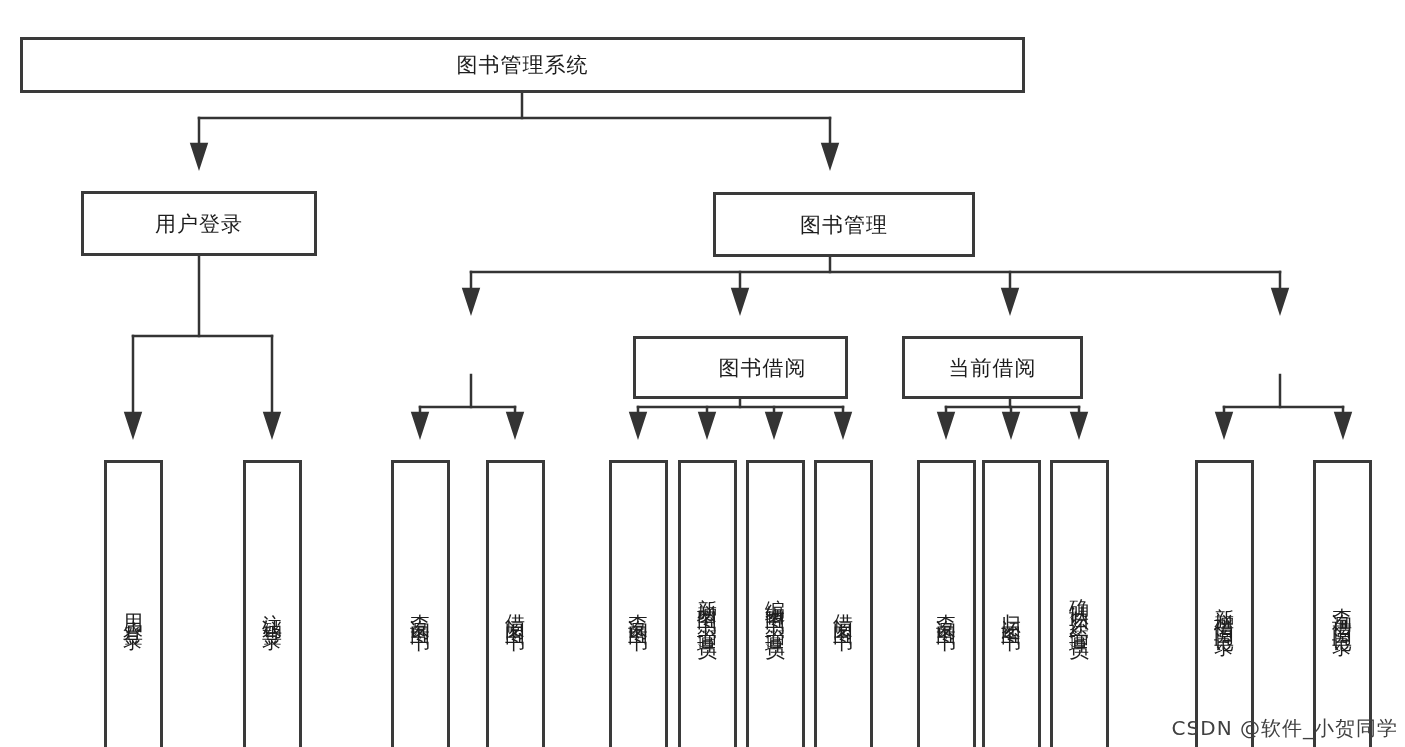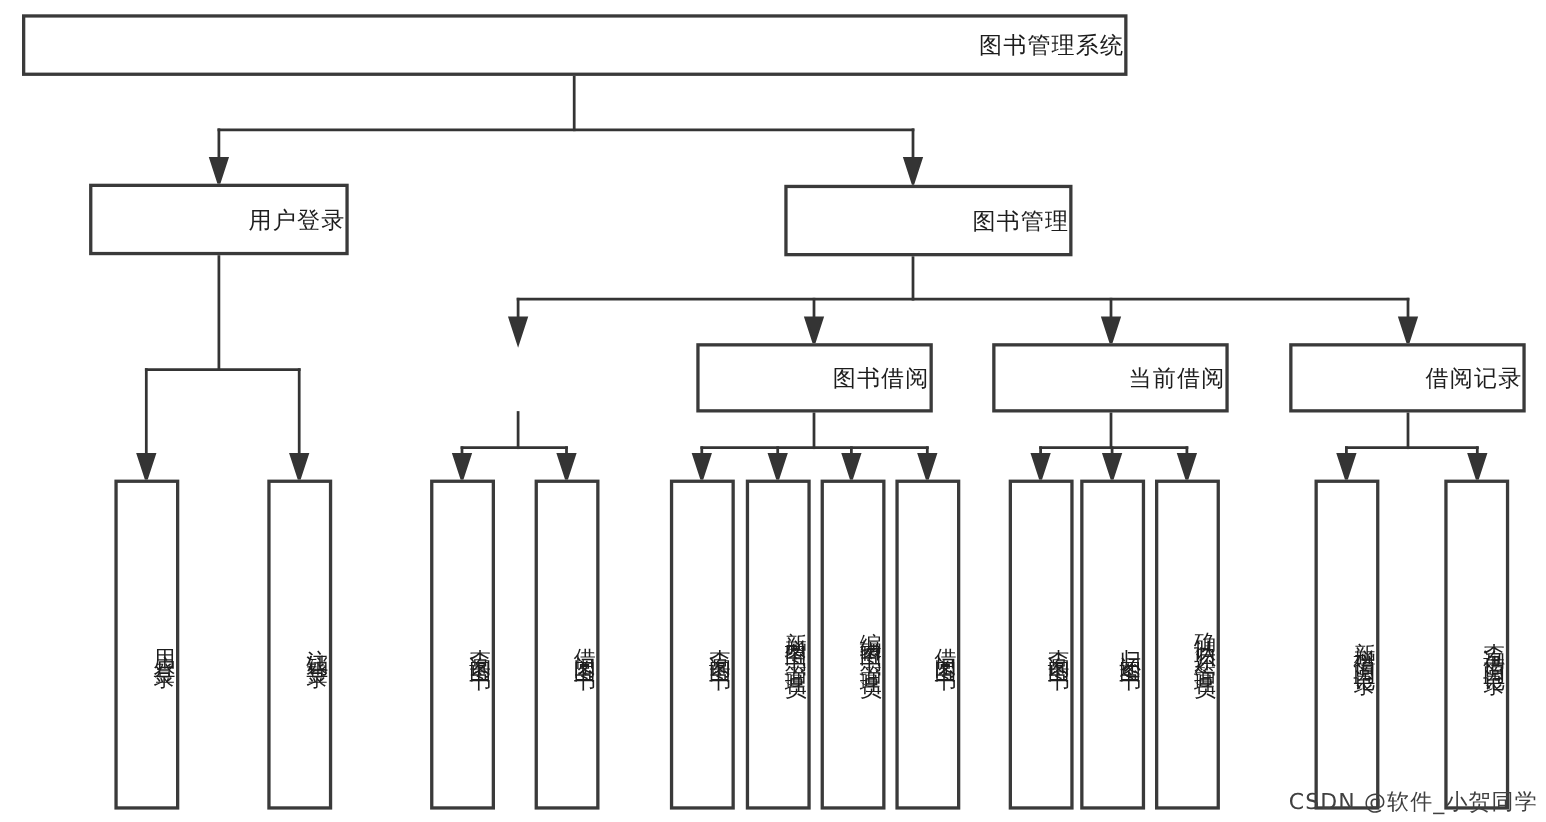--- a/index.html
+++ b/index.html
@@ -16,35 +16,36 @@
     left: 0; top: 0;
     width: 1405px; height: 747px;
   }
   .box {
     position: absolute;
     box-sizing: border-box;
     border: 3px solid #3a3a3a;
     background: #ffffff;
     display: flex;
     align-items: center;
-    justify-content: flex-end;
+    justify-content: center;
+    margin-top: 24px;
   }
   .hlabel {
     font-size: 21px;
     color: #1d1d1d;
     letter-spacing: 1px;
     white-space: nowrap;
   }
   .root  { left: 20px;  top: 13px;  width: 1005px; height: 56px; }
   .n-user{ left: 81px;  top: 167px; width: 236px;  height: 65px; }
   .n-mgmt{ left: 713px; top: 168px; width: 262px;  height: 65px; }
   .sec   { top: 312px; height: 63px; }
   .sec1  { left: 363px;  width: 217px; }
   .sec2  { left: 633px;  width: 215px; padding-left: 44px; }
-  .sec3  { left: 902px;  width: 215px; }
+  .sec3  { left: 902px;  width: 181px; }
   .sec4  { left: 1172px; width: 215px; }
   .leaf  { top: 436px; width: 59px; height: 300px; }
   .vlabel {
     writing-mode: vertical-lr;
     text-orientation: mixed;
     font-size: 20px;
     letter-spacing: 6px;
     line-height: 1;
     color: #1d1d1d;
   }
@@ -138,23 +139,20 @@
   <div class="box n-mgmt">
     <span class="hlabel">图书管理</span>
   </div>
 
   <div class="box sec sec2">
     <span class="hlabel">图书借阅</span>
   </div>
   <div class="box sec sec3">
     <span class="hlabel">当前借阅</span>
   </div>
-  <div class="box sec sec4">
-    <span class="hlabel">借阅记录</span>
-  </div>
 
   <div class="box leaf" style="left:104px">
     <span class="vlabel">用户登录</span>
   </div>
   <div class="box leaf" style="left:243px">
     <span class="vlabel">注销登录</span>
   </div>
 
   <div class="box leaf" style="left:391px">
     <span class="vlabel">查询图书</span>

